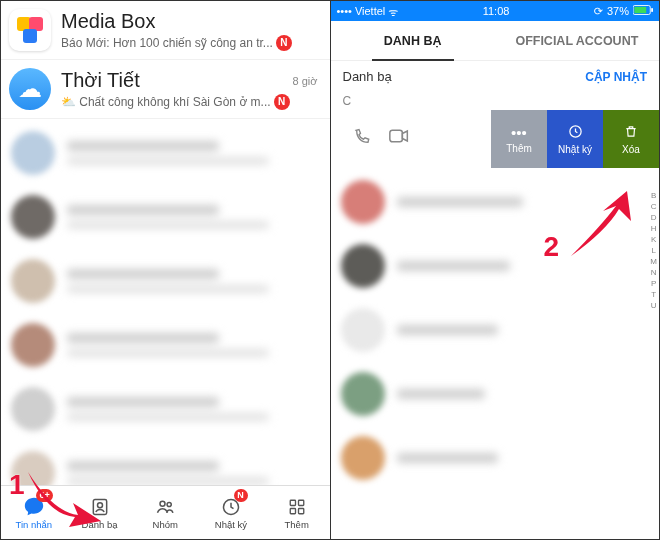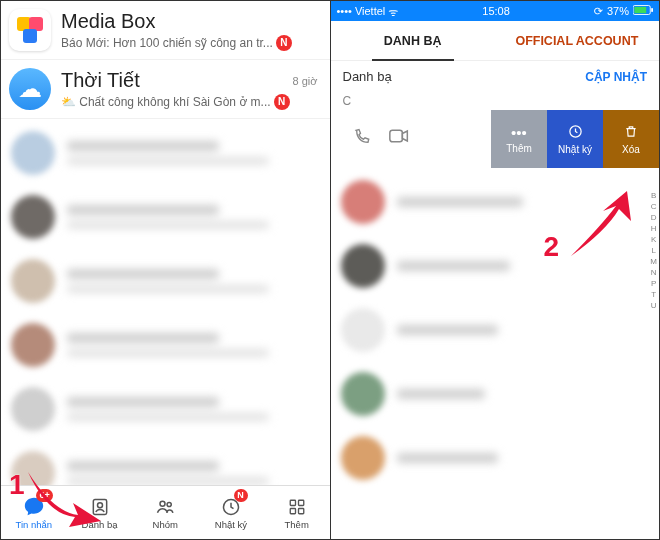--- a/index.html
+++ b/index.html
@@ -41,36 +41,36 @@
   .status-bar { height:20px; background:#0a84ff; color:#fff; display:flex; align-items:center; justify-content:space-between; font-size:11px; padding:0 6px;}
   .status-left { display:flex; gap:3px; align-items:center;}
   .status-right { display:flex; gap:4px; align-items:center;}
   .signal { display:inline-block;}
   .header-bar { height:42px; background:#0a84ff; display:flex; align-items:center; padding:0 8px;}
   .hb-search { width:24px;height:24px; color:#fff; display:flex;align-items:center;justify-content:center; font-size:17px;}
   .hb-text { color:#dff0ff; font-size:14px; margin-left:6px; flex:1;}
   .hb-add   { width:26px;height:26px; color:#fff; display:flex;align-items:center;justify-content:center; font-size:17px;}
 
   .tabsrow { height:40px; display:flex; border-bottom:1px solid #eee;}
-  .tabitem { flex:1; display:flex;align-items:center;justify-content:center; font-size:12.5px; font-weight:600; color:#c2410c; position:relative;}
+  .tabitem { flex:1; display:flex;align-items:center;justify-content:center; font-size:12.5px; font-weight:600; color:#737373; position:relative;}
   .tabitem.active { color:#222;}
   .tabitem.active::after{ content:''; position:absolute; bottom:-1px; left:25%; right:25%; height:2px; background:#333;}
   .sectionrow { display:flex; align-items:center; justify-content:space-between; padding:8px 12px; font-size:13px;}
   .sectionrow .title { color:#333; font-weight:500;}
   .sectionrow .act { color:#1877f2; font-weight:600; font-size:12px;}
   .index-letter{ font-size:12px; color:#888; padding:2px 12px;}
 
   .contact-swipe { display:flex; align-items:center; height:58px; position:relative;}
   .swipe-left-icons { display:flex; gap:18px; padding-left:22px; color:#888; font-size:17px;}
   .swipe-actions { margin-left:auto; display:flex; height:100%;}
   .swipe-btn { width:56px; display:flex; flex-direction:column; align-items:center; justify-content:center; color:#fff; font-size:10px; gap:2px;}
   .swipe-btn .sb-icon{ font-size:15px;}
   .sb-more  { background:#9ba2ad;}
   .sb-log   { background:#2a56cb;}
-  .sb-del   { background:#a16207;}
+  .sb-del   { background:#4d7c0f;}
 
   .blur-list-r { padding-top:2px;}
   .idx-col { position:absolute; right:2px; top:190px; display:flex; flex-direction:column; gap:2px; font-size:8px; color:#888; align-items:center;}
 
   
   .arrow { position:absolute; pointer-events:none; }
   .ann-num { position:absolute; color:#e7143a; font-weight:700; font-size:28px; font-family: Arial; text-shadow: 0 0 2px #fff; pointer-events:none;}
   svg.arrow-svg path{ fill:#e7143a;}
 </style>
 </head>
@@ -215,21 +215,21 @@
     </svg>
   </div>
 
   <div class="screen right">
     <div class="status-bar">
       <div class="status-left">
         <span class="signal">••••</span>
         <span>Viettel</span>
         <span>ᯤ</span>
       </div>
-      <div>15:08</div>
+      <div>11:08</div>
       <div class="status-right">
         <span>⟳</span>
         <span>37%</span>
         <span>
           <svg width="20" height="10" viewBox="0 0 22 10">
               <rect x="0" y="0" width="19" height="10" rx="2" fill="none" stroke="#fff"></rect>
               <rect x="1.5" y="1.5" width="13" height="7" fill="#3bdb5a"></rect>
               <rect x="20" y="3" width="2" height="4" fill="#fff"></rect>
             </svg>
         </span>

